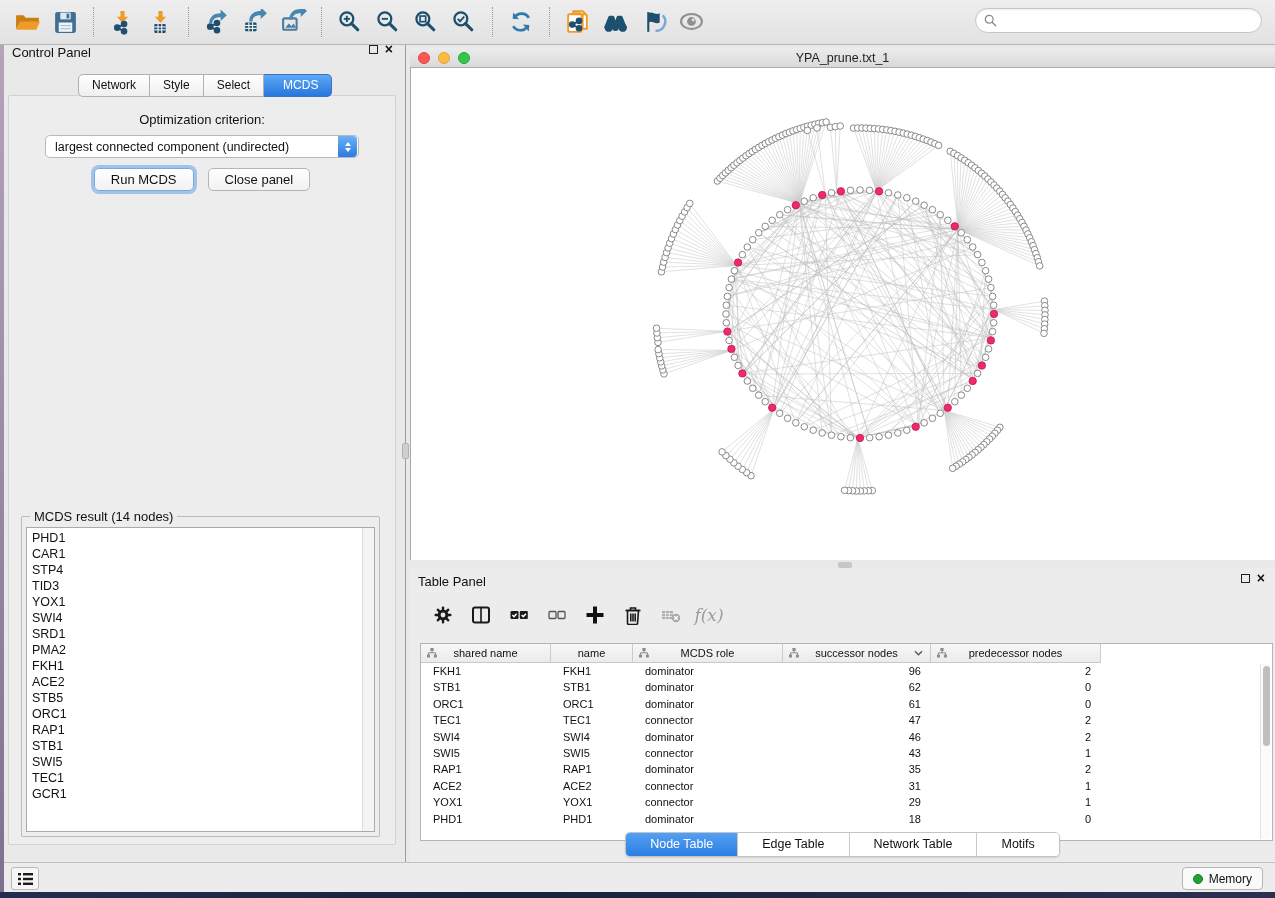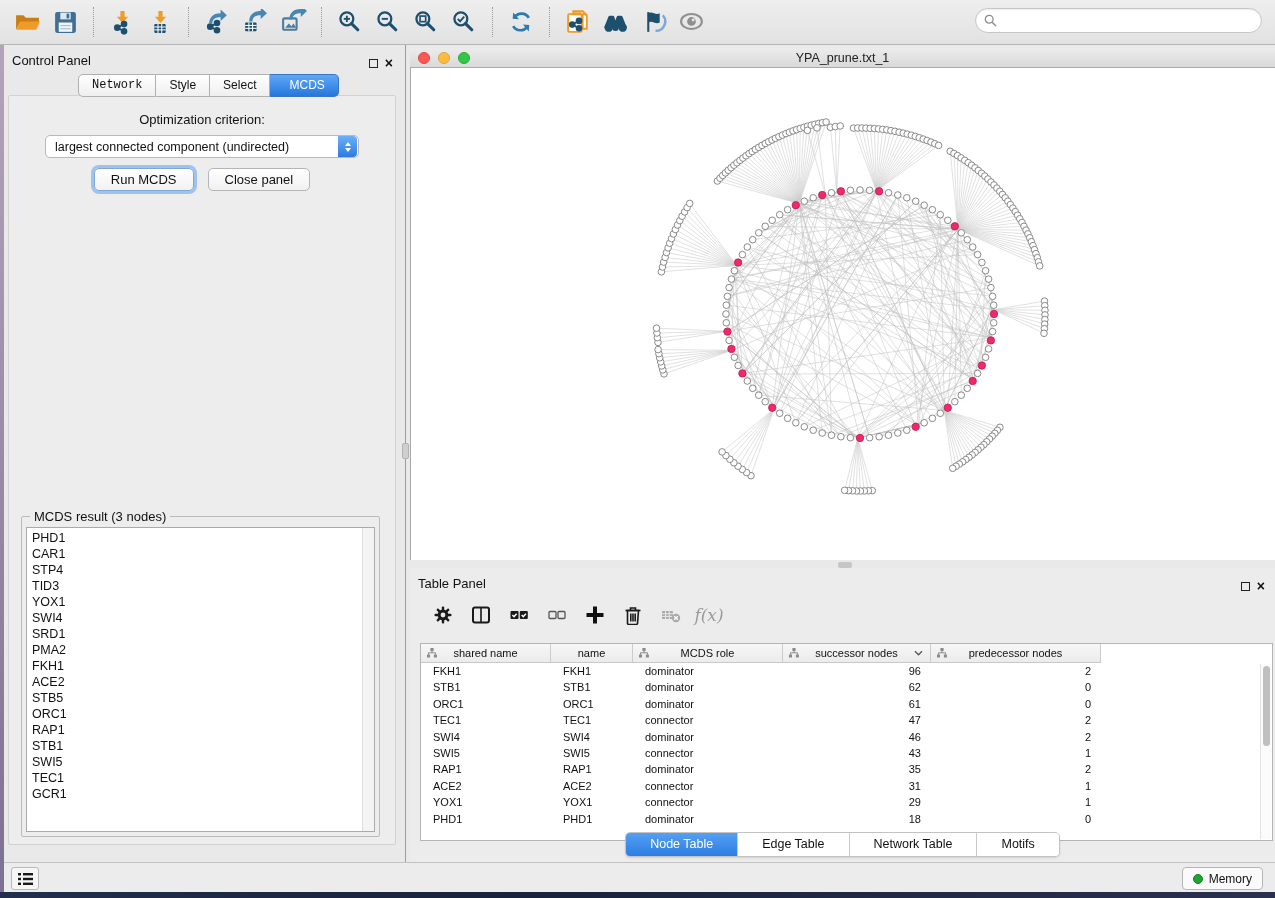--- a/index.html
+++ b/index.html
@@ -19,29 +19,29 @@
   .tbtn svg { width:27px; height:27px; }
   .tsep { width:1px; height:30px; margin:0 9px; border-left:1px dotted #9a9a9a; }
   .searchbox { position:absolute; right:13px; top:8px; width:287px; height:25px; background:#fff;
     border:1px solid #c6c6c6; border-radius:13px; display:flex; align-items:center; padding-left:8px;
     box-shadow:inset 0 1px 2px rgba(0,0,0,.08); }
   .searchbox input { border:none; outline:none; flex:1; font-size:12px; background:transparent; height:20px; }
   .searchbox svg { width:13px; height:13px; margin-right:5px; }
 
   
   .cpanel { position:absolute; left:4px; top:45px; width:397px; height:817px; background:#e9e9e9; }
-  .panel-head { height:23px; display:flex; align-items:flex-end; padding:0 8px; }
+  .panel-head { height:23px; display:flex; align-items:flex-start; padding:0 8px; }
   .panel-title { font-size:13px; color:#111; }
   .winbtns { margin-left:auto; display:flex; align-items:center; gap:7px; }
   .float-ico { width:9px; height:9px; border:1.5px solid #222; display:inline-block; }
   .close-ico { font-size:14px; font-weight:bold; color:#111; line-height:9px; }
   .cp-tabs { position:absolute; left:74px; top:29px; display:flex; z-index:3; }
   .seg { border:1px solid #b0b0b0; border-left:none; background:linear-gradient(#ffffff,#efefef);
     padding:3px 13px 4px; font-size:12px; color:#111; cursor:default; }
-  .seg.first { border-left:1px solid #b0b0b0; border-radius:5px 0 0 5px;font-family:Liberation Mono, monospace; }
+  .seg.first { border-left:1px solid #b0b0b0; border-radius:5px 0 0 5px; }
   .seg.last { border-radius:0 5px 5px 0; }
   .seg.sel { background:linear-gradient(#5fa8f7,#2677dd); color:#fff; border-color:#3a74c4;padding-left:19px; }
   .cp-content { position:absolute; left:4px; right:5px; top:50px; bottom:17px;
     background:#ededed; border:1px solid #d2d2d2; border-radius:2px; }
   .crit-label { position:absolute; left:0; right:0; top:16px; text-align:center; font-size:13px; }
   .dropdown { position:absolute; left:36px; right:36px; top:39px; height:23px; background:#fff;
     border:1px solid #b9b9b9; border-radius:5px; display:flex; align-items:center; font-size:12.5px; }
   .dropdown .dd-text { flex:1; padding-left:9px; white-space:nowrap; }
   .dd-step { width:19px; height:21px; border-radius:0 4px 4px 0; margin-right:1px;
     background:linear-gradient(#6cb0f8,#2b7be0); display:flex; flex-direction:column;
@@ -318,21 +318,21 @@
         <span class="dd-step">
             <i class="dd-up"></i>
             <i class="dd-down"></i>
           </span>
       </div>
       <div class="btnrow">
         <button class="macbtn focus">Run MCDS</button>
         <button class="macbtn">Close panel</button>
       </div>
       <div class="groupbox">
-        <span class="gb-legend">MCDS result (3 nodes)</span>
+        <span class="gb-legend">MCDS result (14 nodes)</span>
         <div class="gb-list">
           <div class="gb-items" id="mcds-items">
               <div>PHD1</div>
               <div>CAR1</div>
               <div>STP4</div>
               <div>TID3</div>
               <div>YOX1</div>
               <div>SWI4</div>
               <div>SRD1</div>
               <div>PMA2</div>

